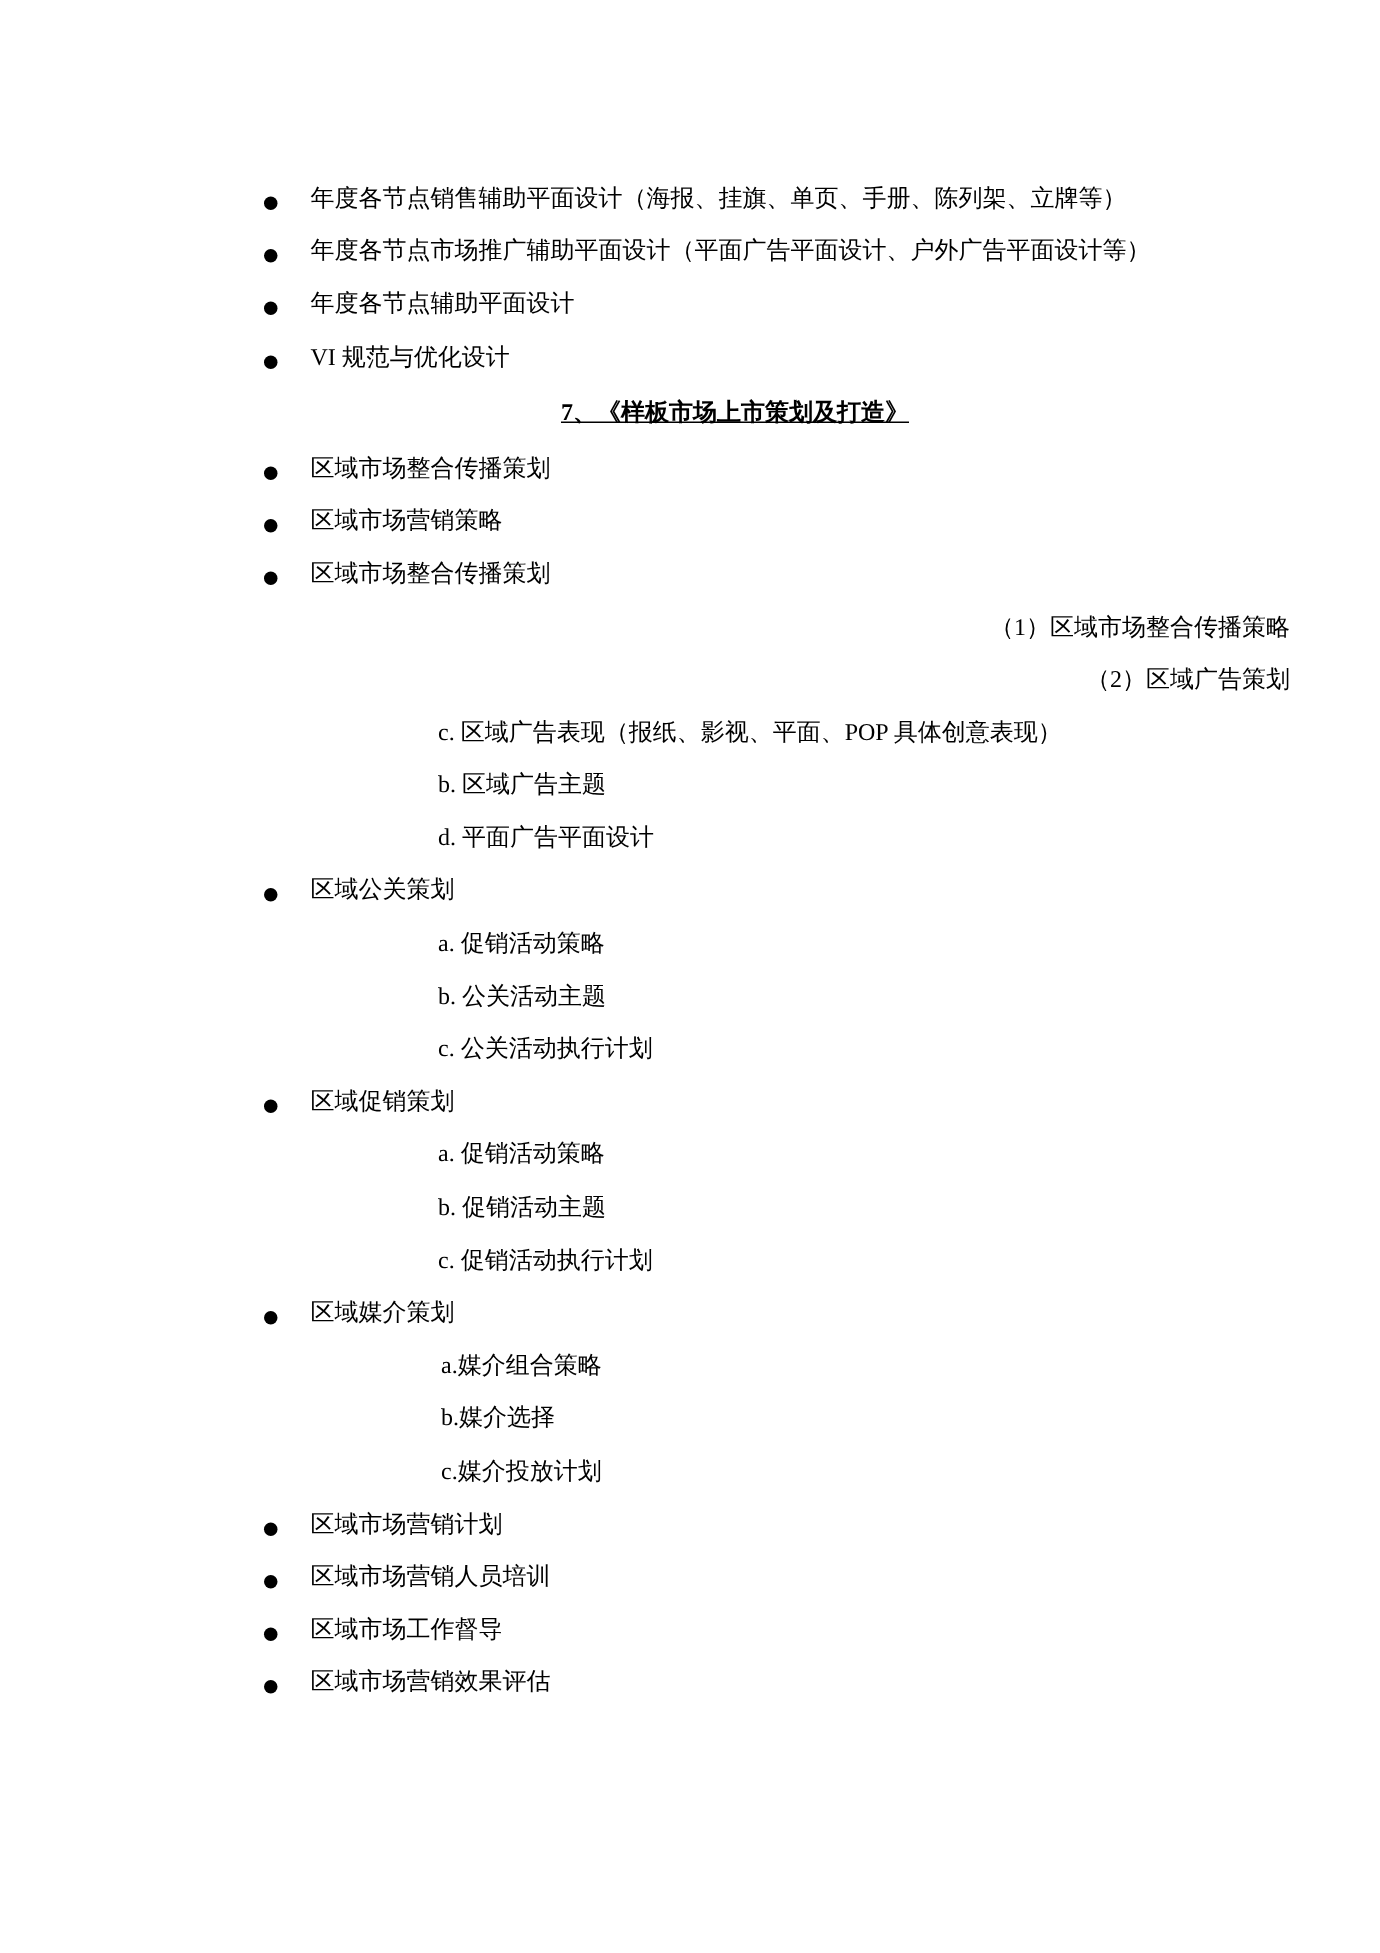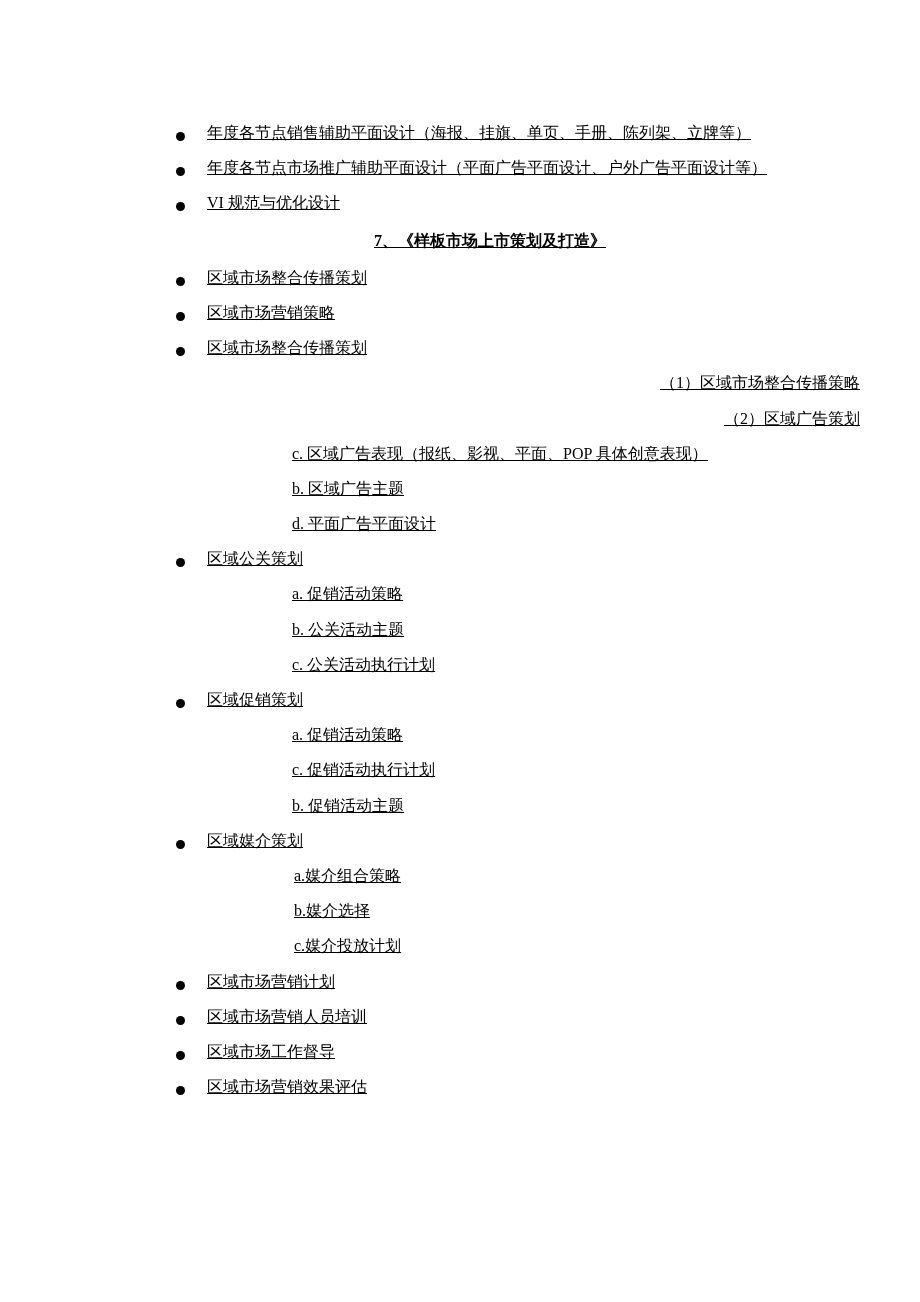--- a/index.html
+++ b/index.html
@@ -11,21 +11,20 @@
   body {
     font-family: "SimSun", "宋体", serif;
     font-size: 16px;
     color: #000000;
     line-height: 2.2;
     padding: 115px 0 0 0;
   }
   .content {
     padding-left: 120px;
     padding-right: 60px;
-    text-decoration: underline;
   }
   .bullet-row {
     display: flex;
     align-items: baseline;
     margin-left: 56px;
   }
   .bullet-row.top {
     margin-left: 56px;
   }
   .dot {
@@ -72,20 +71,24 @@
   <div class="bullet-row top">
     <span class="dot"></span>
     <span class="row-text">年度各节点销售辅助平面设计（海报、挂旗、单页、手册、陈列架、立牌等）</span>
   </div>
   <div class="bullet-row top">
     <span class="dot"></span>
     <span class="row-text">年度各节点市场推广辅助平面设计（平面广告平面设计、户外广告平面设计等）</span>
   </div>
   <div class="bullet-row top">
     <span class="dot"></span>
+    <span class="row-text">年度各节点辅助平面设计</span>
+  </div>
+  <div class="bullet-row top">
+    <span class="dot"></span>
     <span class="row-text">VI 规范与优化设计</span>
   </div>
 
   <div class="heading">7、《样板市场上市策划及打造》</div>
 
   <div class="bullet-row">
     <span class="dot"></span>
     <span class="row-text">区域市场整合传播策划</span>
   </div>
   <div class="bullet-row">
@@ -110,22 +113,22 @@
   </div>
   <div class="sub2">a. 促销活动策略</div>
   <div class="sub2">b. 公关活动主题</div>
   <div class="sub2">c. 公关活动执行计划</div>
 
   <div class="bullet-row">
     <span class="dot"></span>
     <span class="row-text">区域促销策划</span>
   </div>
   <div class="sub2">a. 促销活动策略</div>
+  <div class="sub2">b. 促销活动主题</div>
   <div class="sub2">c. 促销活动执行计划</div>
-  <div class="sub2">b. 促销活动主题</div>
 
   <div class="bullet-row">
     <span class="dot"></span>
     <span class="row-text">区域媒介策划</span>
   </div>
   <div class="sub2b">a.媒介组合策略</div>
   <div class="sub2b">b.媒介选择</div>
   <div class="sub2b">c.媒介投放计划</div>
 
   <div class="bullet-row">

